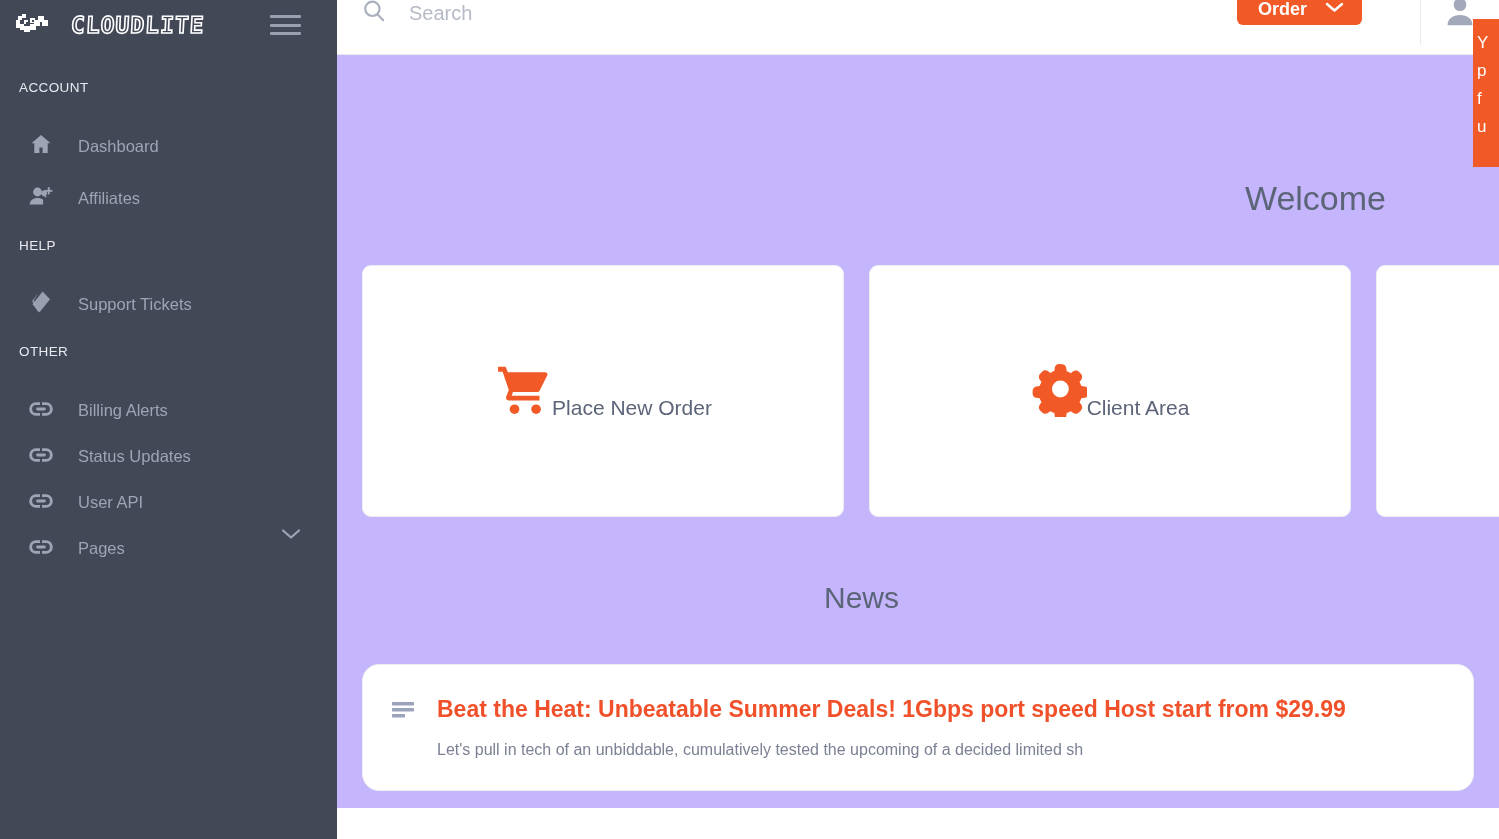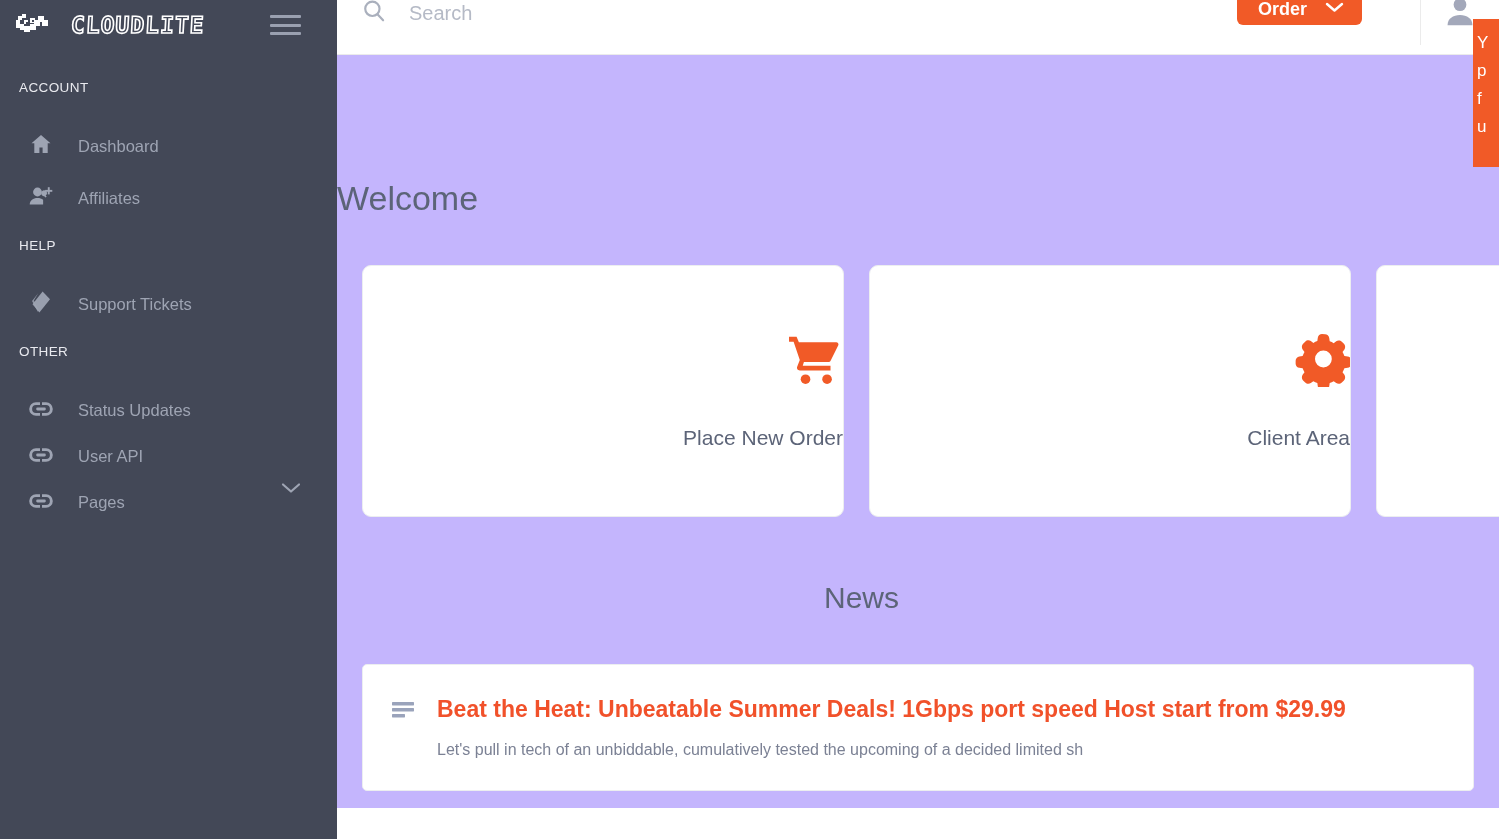--- a/index.html
+++ b/index.html
@@ -232,21 +232,21 @@
 
   
   .content {
     padding: 0;
     height: 784px;
     overflow: hidden;
     position: relative;
   }
 
   .page-title {
-    text-align: left;
+    text-align: right;
     color: #5c6478;
     font-size: 34px;
     font-weight: normal;
     margin-top: 123px;
     line-height: 40px;
     padding-right: 113px;
   }
 
   .cards-row {
     display: flex;
@@ -256,22 +256,21 @@
   }
 
   .card {
     width: 482px;
     height: 252px;
     flex: 0 0 482px;
     border: 1px solid #eceef0;
     border-radius: 9px;
     background: #ffffff;
     display: flex;
-    flex-direction: column;
-    align-items: flex-end;
+    align-items: center;
     justify-content: center;
     cursor: pointer;
   }
   .card-icon { color: #f15a27; display: block; }
   .card-label {
     margin-top: 34px;
     color: #5c6478;
     font-size: 21px;
     line-height: 26px;
   }
@@ -284,21 +283,21 @@
     font-weight: normal;
     margin-top: 63px;
     line-height: 36px;
     padding-right: 113px;
   }
 
   .news-list { margin-top: 48px; padding: 0 25px; }
 
   .news-card {
     border: 1px solid #eceef0;
-    border-radius: 5px;
+    border-radius: 17px;
     background: #ffffff;
     padding: 30px 28px 28px 28px;
     display: flex;
     gap: 22px;
     align-items: flex-start;
   }
   .news-bullet-icon { flex: 0 0 24px; margin-top: 5px; color: #9aa3bb; display:block; }
   .news-body { flex: 1 1 auto; }
   .news-headline {
     color: #f1512a;
@@ -387,20 +386,30 @@
             <path d="M9.2 3.3 3 10.9l5.8 10.9 1.1-1.4-5-9.8z" opacity="0.8"></path>
           </svg>
         </span>
         <span class="nav-label">Support Tickets</span>
       </div>
     </div>
 
     <div class="nav-section">
       <div class="nav-heading">OTHER</div>
 
+      <div class="nav-item">
+        <span class="nav-icon">
+          <svg width="26" height="22" viewBox="0 0 26 18" fill="currentColor" aria-hidden="true">
+            <path d="M8 2.2h4v2.9H8a3.9 3.9 0 0 0 0 7.8h4v2.9H8A6.8 6.8 0 0 1 8 2.2z"></path>
+            <path d="M18 2.2h-4v2.9h4a3.9 3.9 0 0 1 0 7.8h-4v2.9h4a6.8 6.8 0 0 0 0-13.6z"></path>
+            <rect x="8.2" y="7.6" width="9.6" height="2.8" rx="1.3"></rect>
+          </svg>
+        </span>
+        <span class="nav-label">Billing Alerts</span>
+      </div>
 
       <div class="nav-item">
         <span class="nav-icon">
           <svg width="26" height="22" viewBox="0 0 26 18" fill="currentColor" aria-hidden="true">
             <path d="M8 2.2h4v2.9H8a3.9 3.9 0 0 0 0 7.8h4v2.9H8A6.8 6.8 0 0 1 8 2.2z"></path>
             <path d="M18 2.2h-4v2.9h4a3.9 3.9 0 0 1 0 7.8h-4v2.9h4a6.8 6.8 0 0 0 0-13.6z"></path>
             <rect x="8.2" y="7.6" width="9.6" height="2.8" rx="1.3"></rect>
           </svg>
         </span>
         <span class="nav-label">Status Updates</span>

